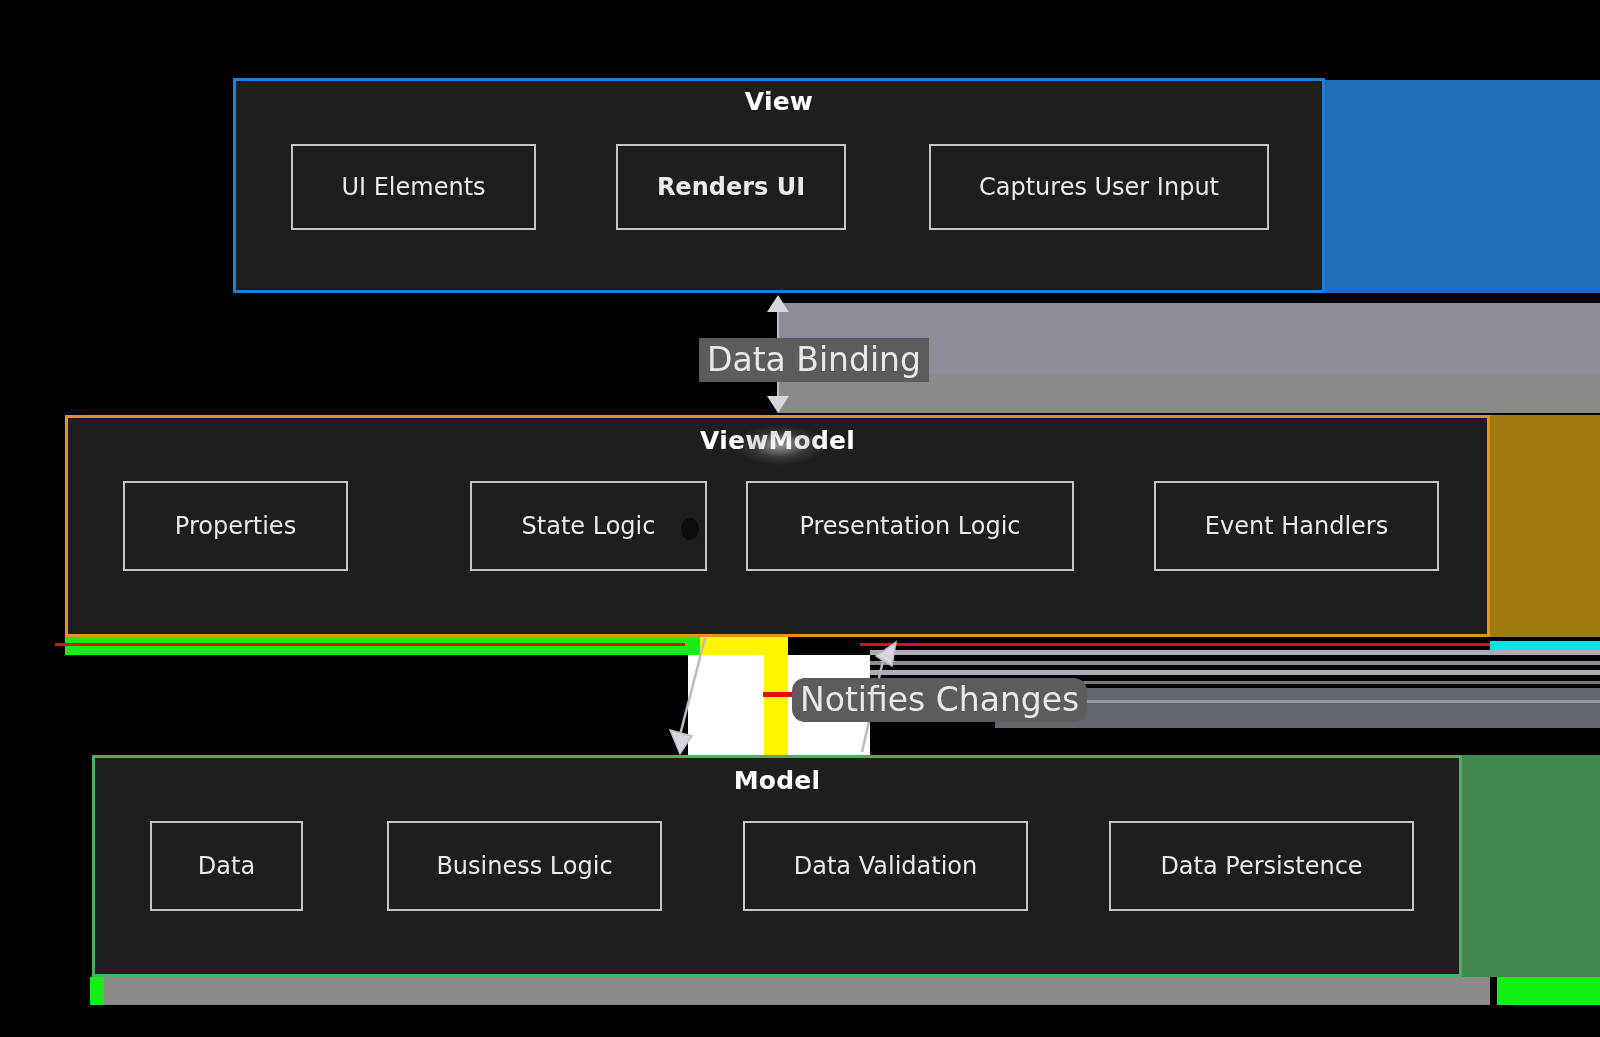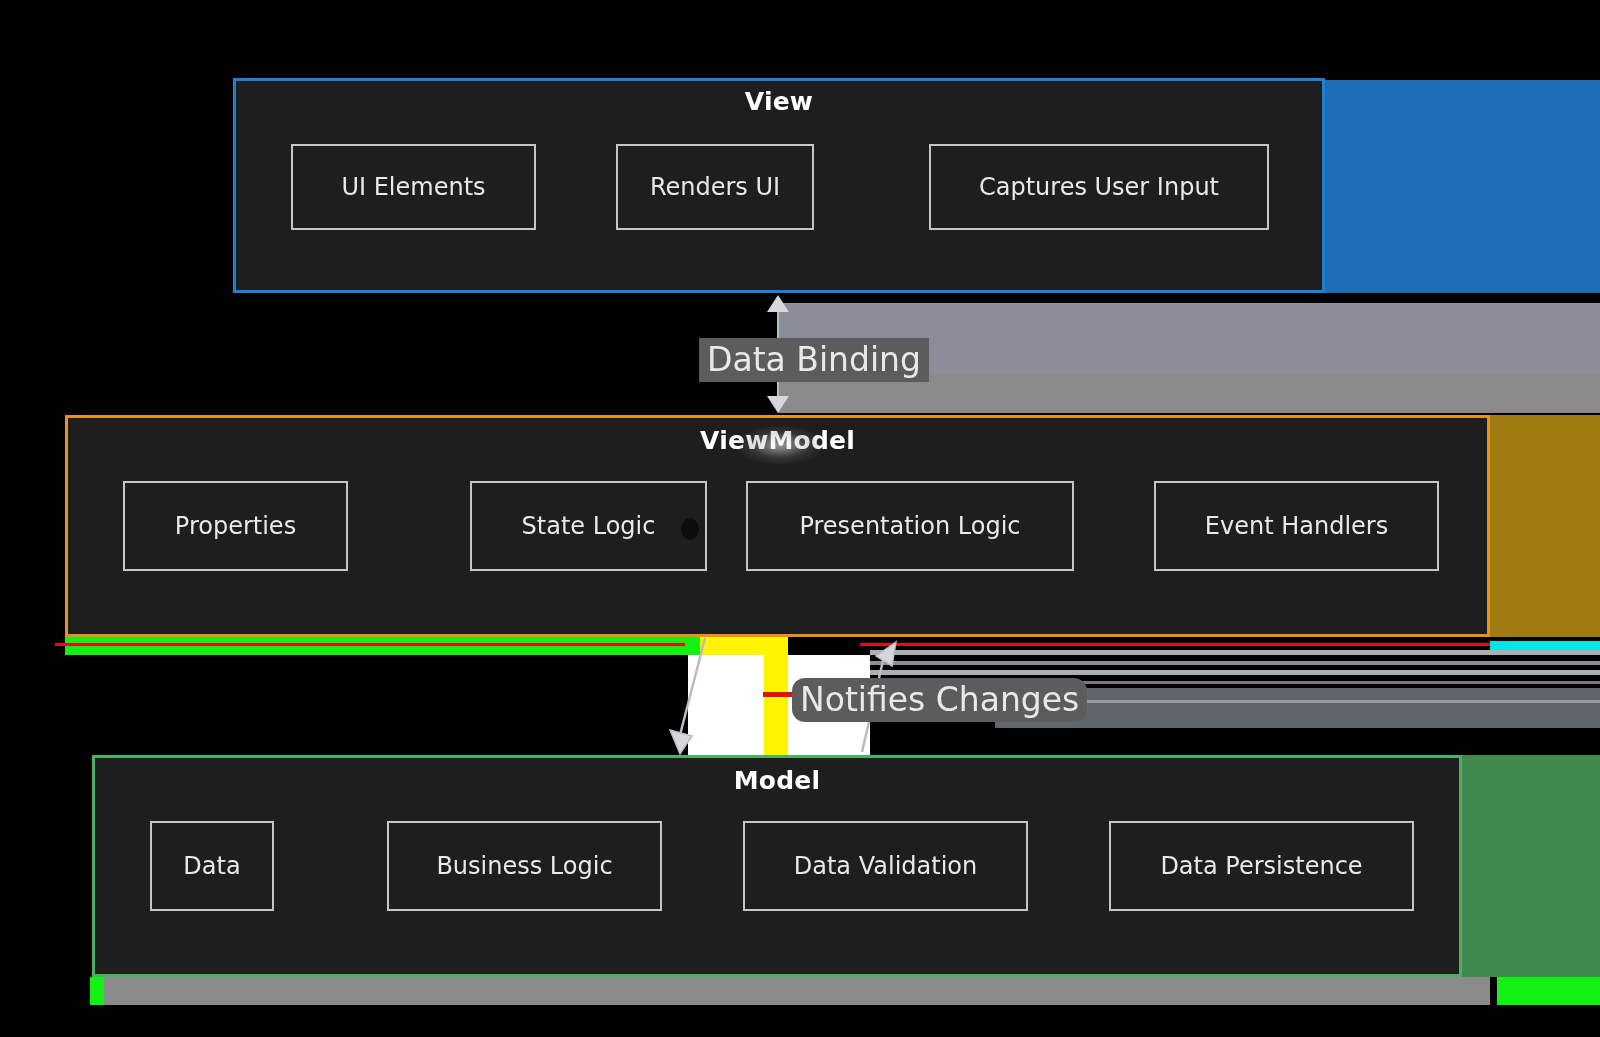--- a/index.html
+++ b/index.html
@@ -146,21 +146,21 @@
   <div class="band bright-green" style="left:1497px; top:977px; width:103px; height:28px;"></div>
   <div class="band gray-fill2" style="left:90px; top:977px; width:1400px; height:28px;"></div>
   <div class="band bright-green" style="left:90px; top:977px; width:14px; height:28px;"></div>
 
   <div class="layer view" style="left:233px; top:78px; width:1092px; height:215px;">
     <div class="layer-title" style="top:6px;">View</div>
 
     <div class="sub-box" style="left:55px;  top:63px; width:245px; height:86px;">
       <span>UI Elements</span>
     </div>
-    <div class="sub-box" style="left:380px; top:63px; width:198px; height:86px;">
+    <div class="sub-box" style="left:380px; top:63px; width:230px; height:86px;font-weight:bold;">
       <span>Renders UI</span>
     </div>
     <div class="sub-box" style="left:693px; top:63px; width:340px; height:86px;">
       <span>Captures User Input</span>
     </div>
   </div>
 
   <div class="arrow-line" style="left:777px; top:307px; width:2px; height:99px;"></div>
   <div class="arrow-head up" style="left:767px; top:295px;"></div>
   <div class="arrow-head down" style="left:767px; top:396px;"></div>
@@ -191,21 +191,21 @@
     <path d="M 30 100 L 52 106 L 40 124 Z" fill="#d4d7dd" stroke="#b9bcc4" stroke-width="1.5"></path>
     <path d="M 222 122 L 245 22" stroke="#b9bcc4" stroke-width="2.5" fill="none"></path>
     <path d="M 256 12 L 236 26 L 252 36 Z" fill="#d4d7dd" stroke="#b9bcc4" stroke-width="1.5"></path>
   </svg>
 
   <div class="edge-label" style="left:792px; top:678px;border-radius:13px;">Notifies Changes</div>
 
   <div class="layer model" style="left:92px; top:755px; width:1370px; height:222px;">
     <div class="layer-title" style="top:8px;">Model</div>
 
-    <div class="sub-box" style="left:55px;  top:63px; width:124px; height:90px;">
+    <div class="sub-box" style="left:55px;  top:63px; width:153px; height:90px;">
       <span>Data</span>
     </div>
     <div class="sub-box" style="left:292px; top:63px; width:275px; height:90px;">
       <span>Business Logic</span>
     </div>
     <div class="sub-box" style="left:648px; top:63px; width:285px; height:90px;">
       <span>Data Validation</span>
     </div>
     <div class="sub-box" style="left:1014px; top:63px; width:305px; height:90px;">
       <span>Data Persistence</span>

